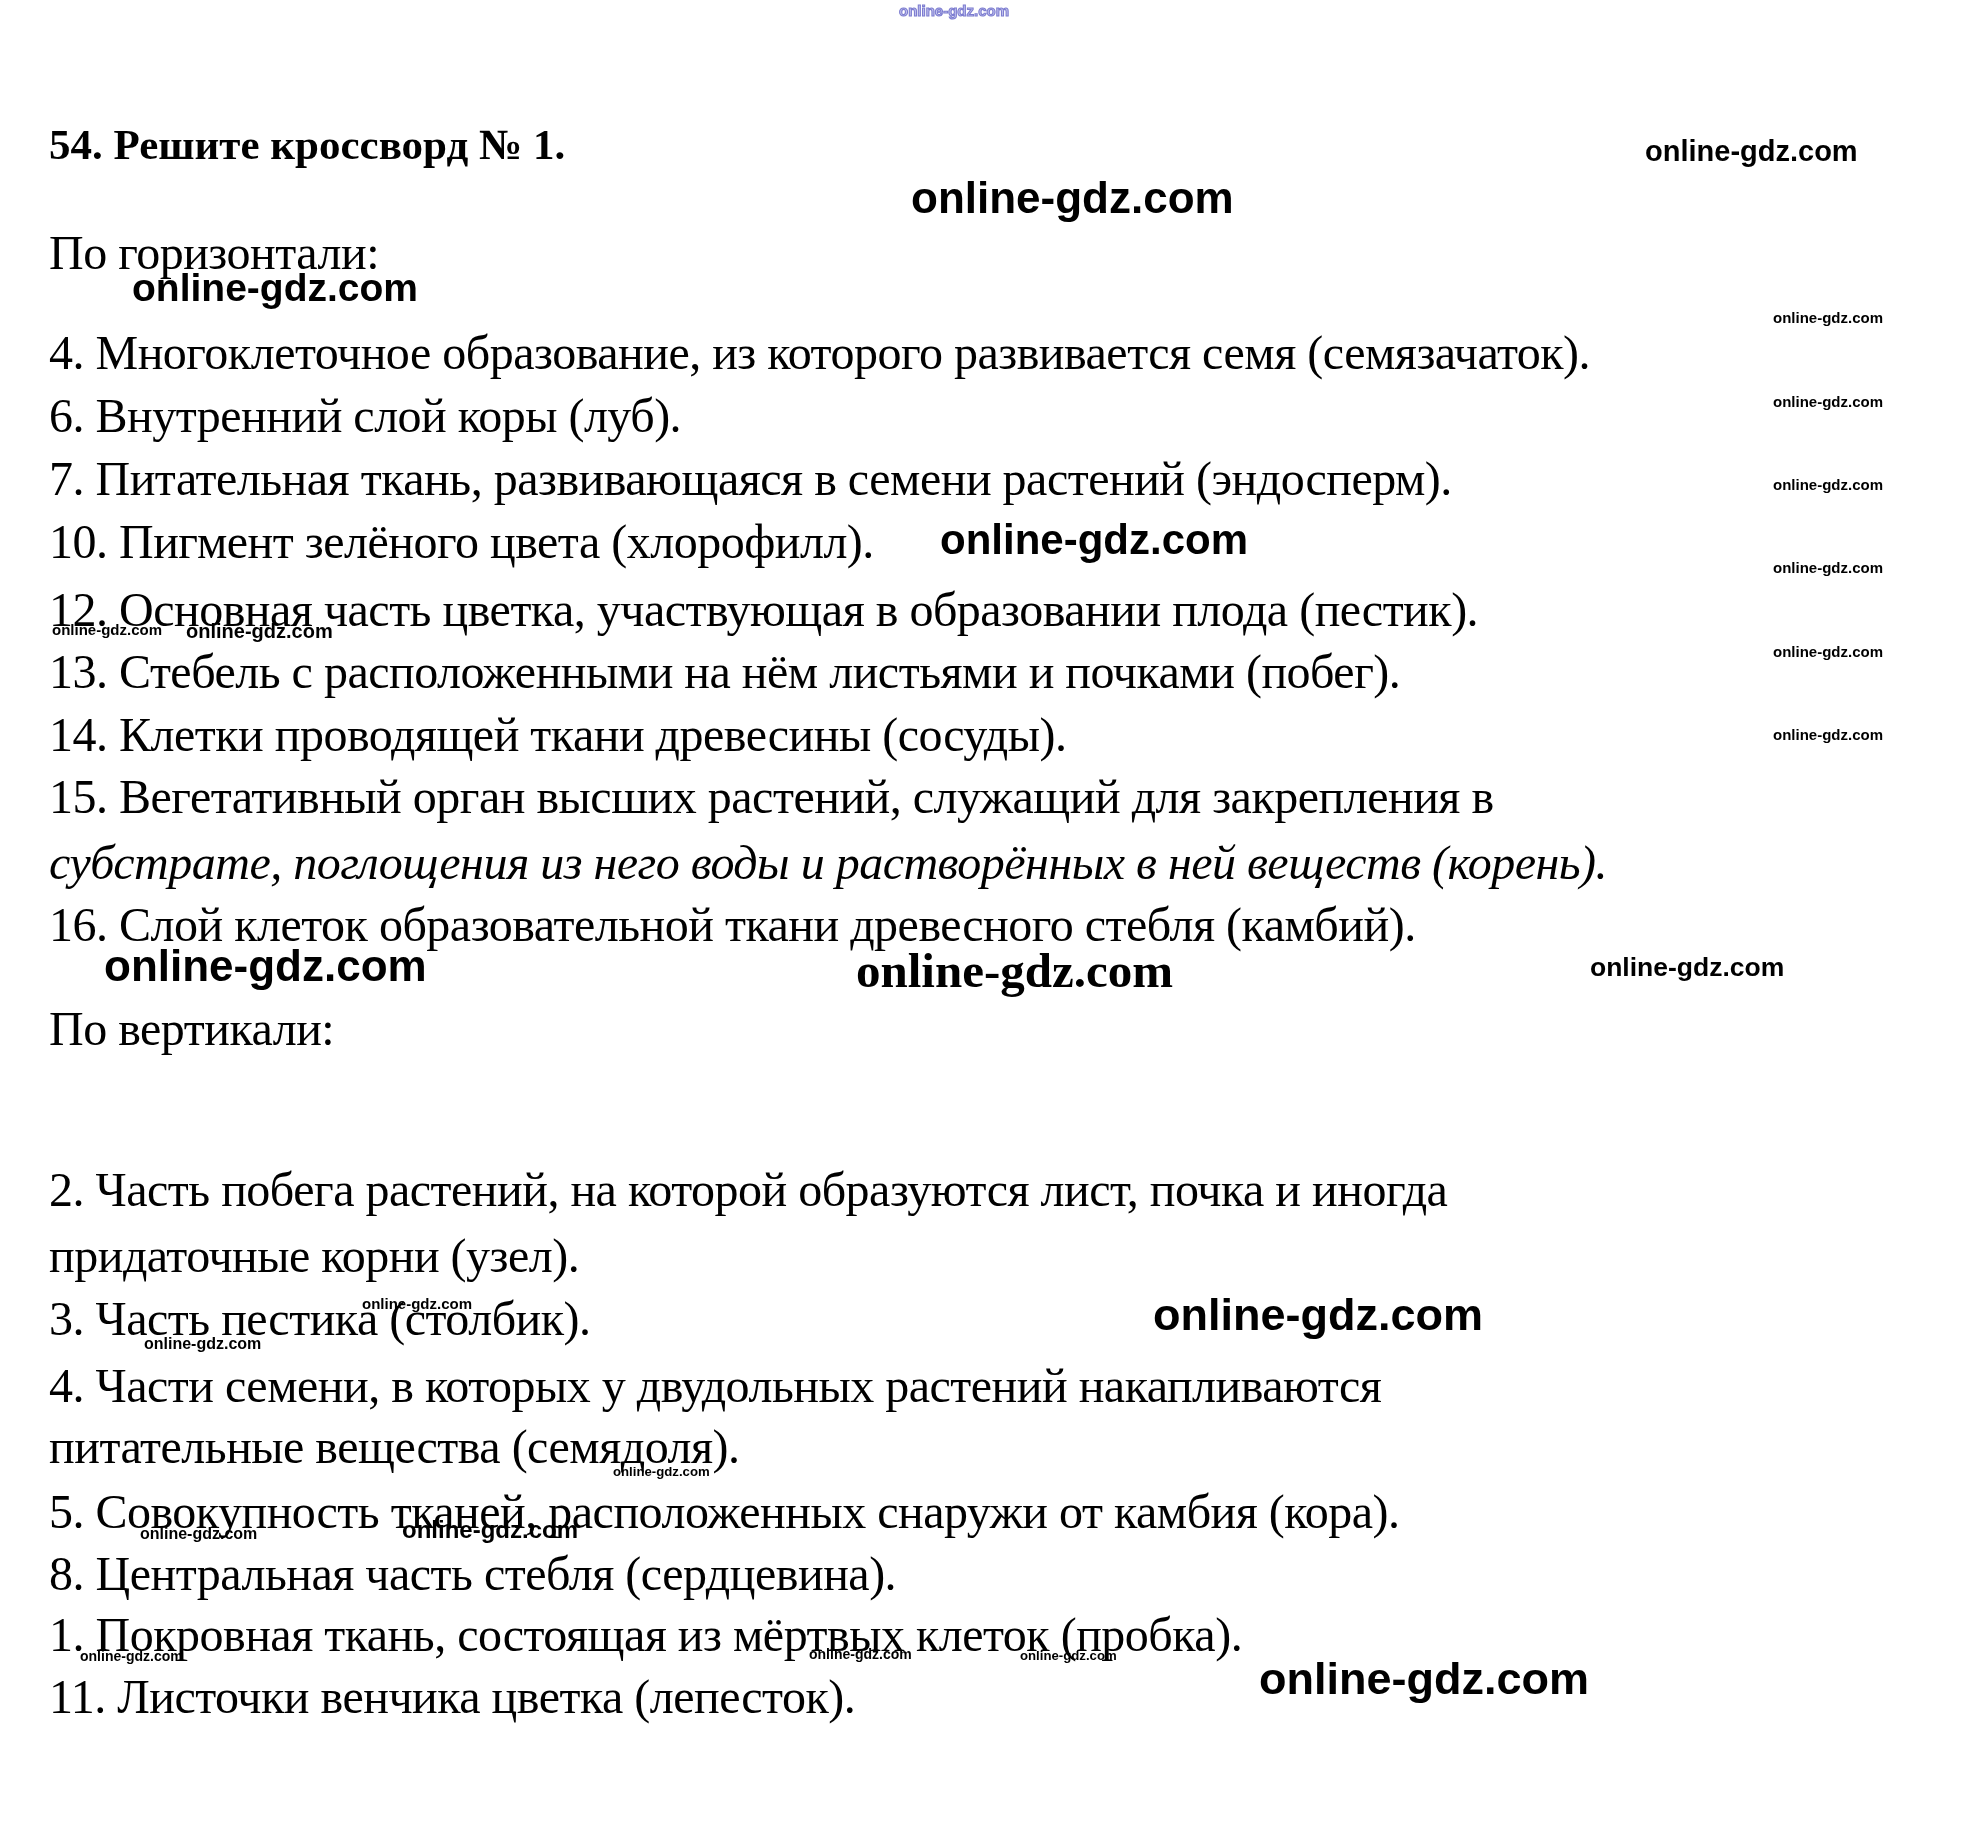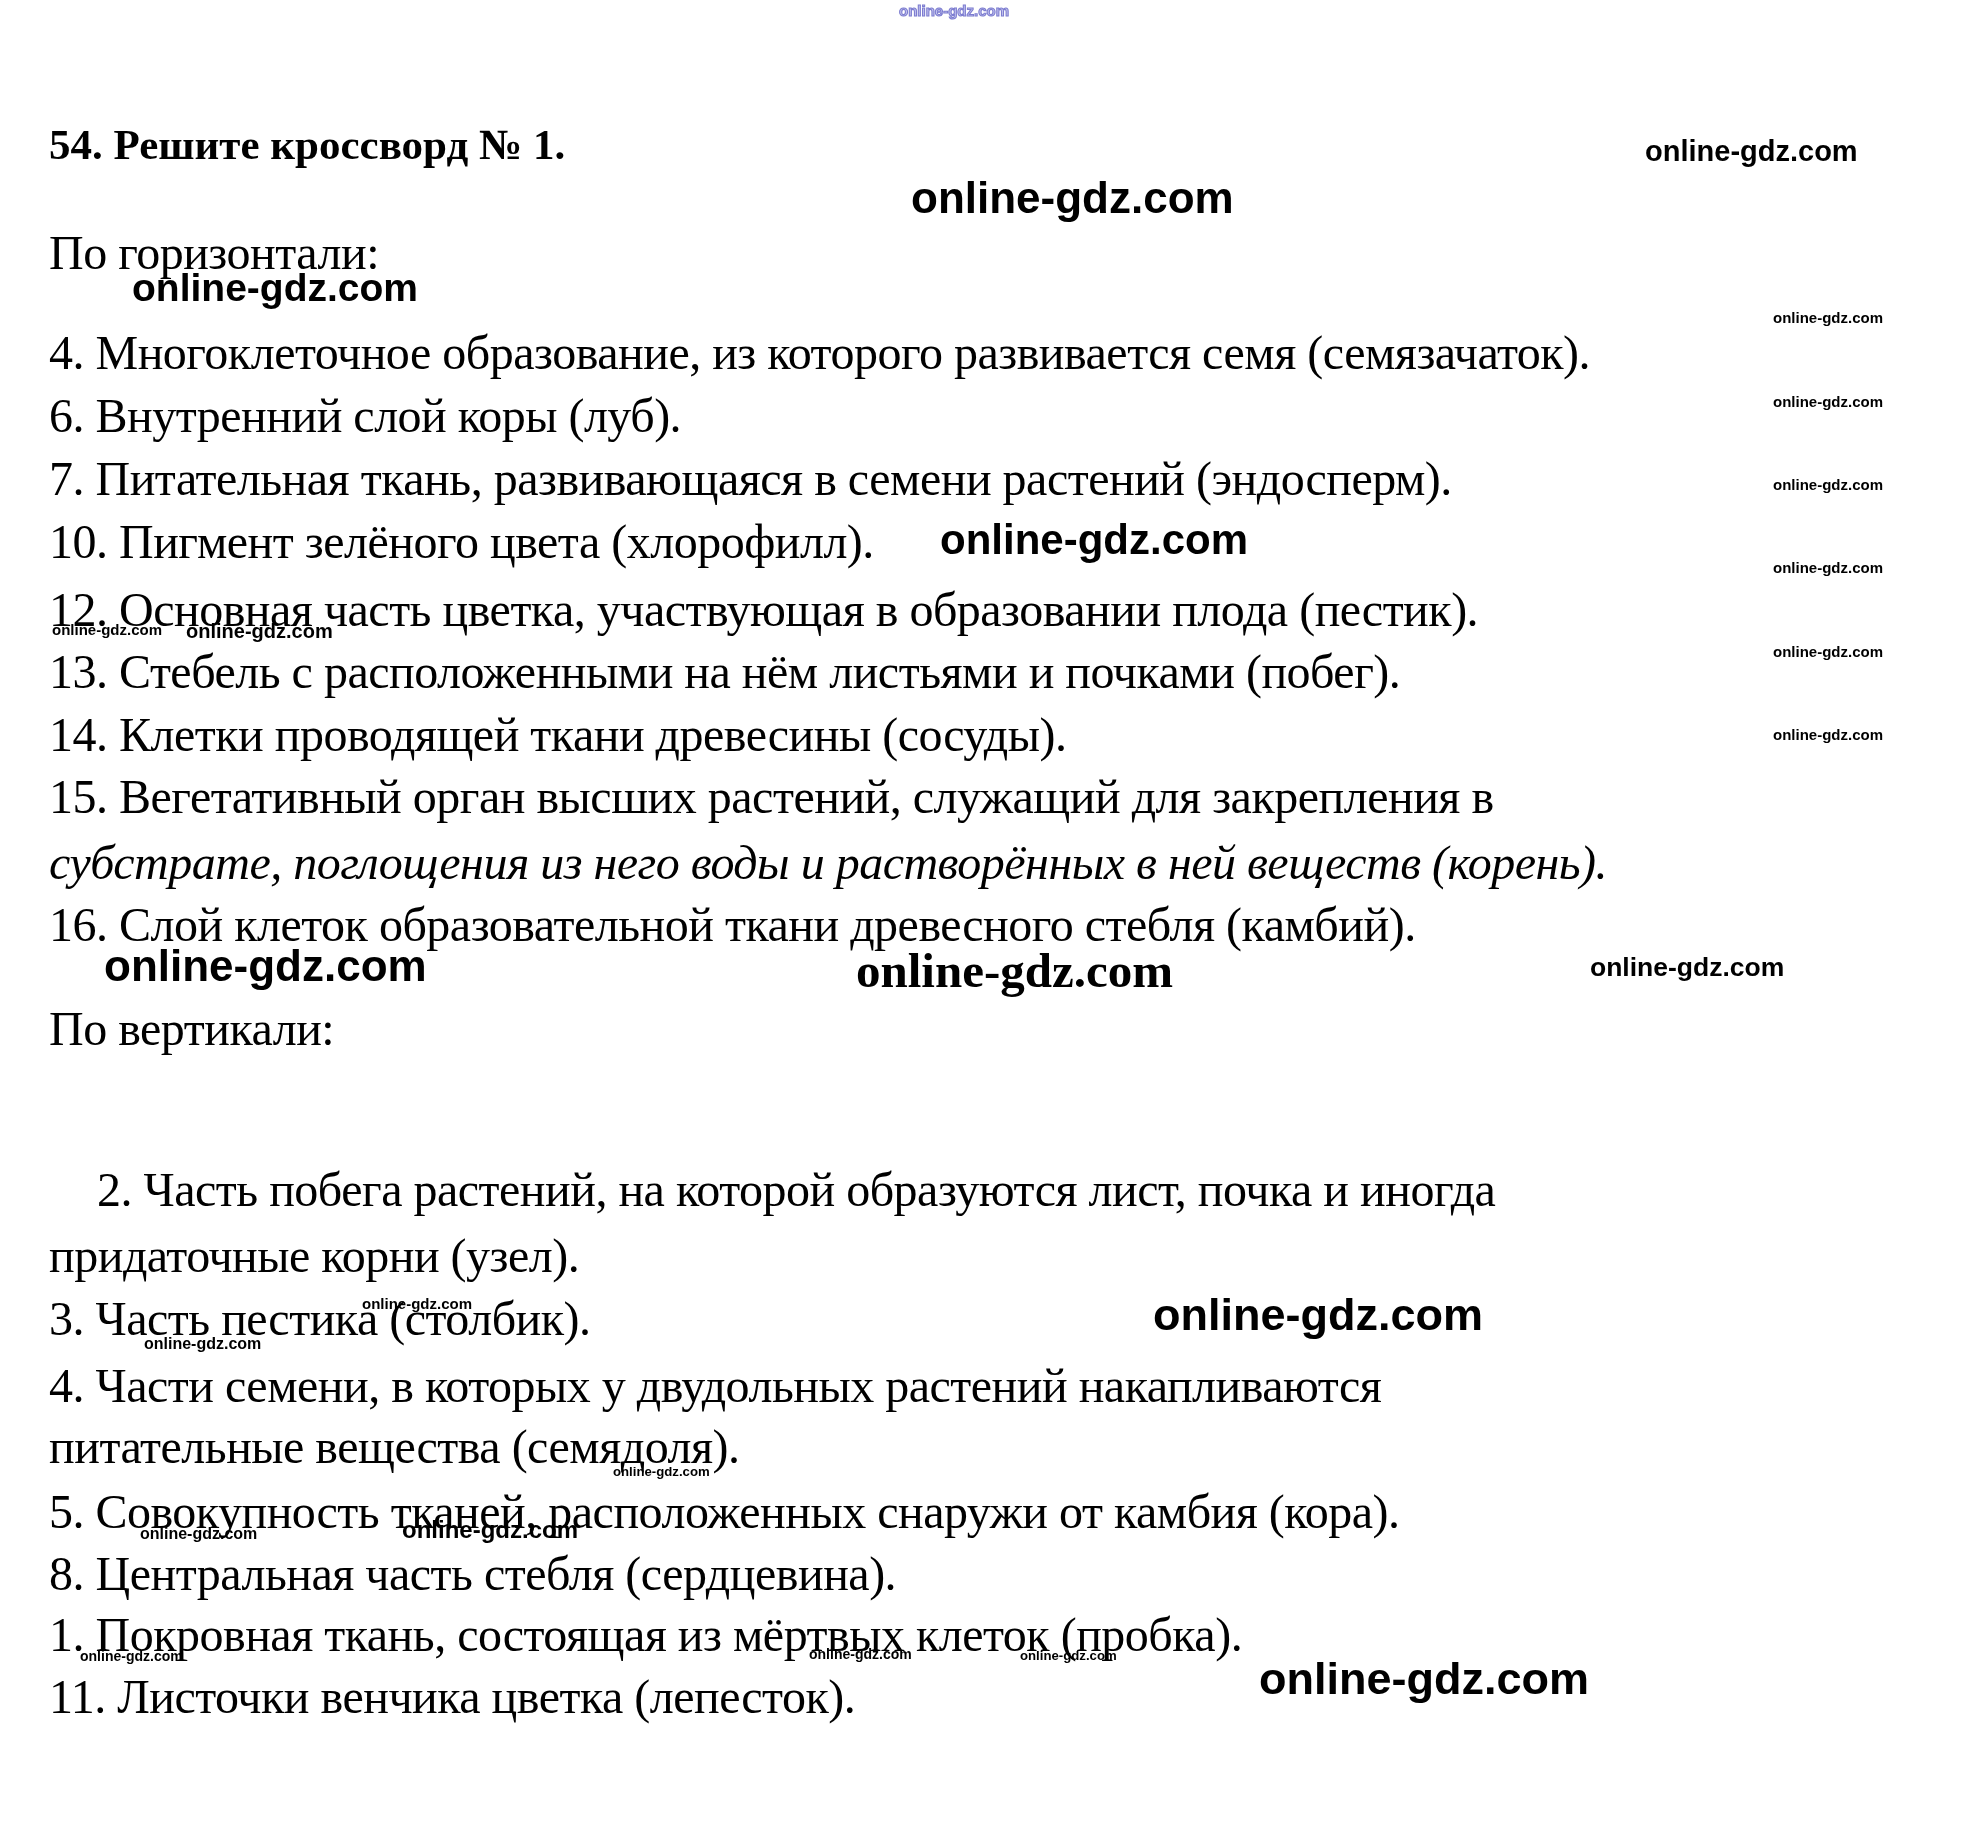--- a/index.html
+++ b/index.html
@@ -48,21 +48,21 @@
     <div class="line" style="top: 390px;">6. Внутренний слой коры (луб).</div>
     <div class="line" style="top: 453px; text-align: right;">7. Питательная ткань, развивающаяся в семени растений (эндосперм).</div>
     <div class="line" style="top: 516px;">10. Пигмент зелёного цвета (хлорофилл).</div>
     <div class="line" style="top: 584px;">12. Основная часть цветка, участвующая в образовании плода (пестик).</div>
     <div class="line" style="top: 646px;">13. Стебель с расположенными на нём листьями и почками (побег).</div>
     <div class="line" style="top: 709px;">14. Клетки проводящей ткани древесины (сосуды).</div>
     <div class="line" style="top: 771px;">15. Вегетативный орган высших растений, служащий для закрепления в</div>
     <div class="line" style="top: 837px; font-style: italic;">субстрате, поглощения из него воды и растворённых в ней веществ (корень).</div>
     <div class="line" style="top: 899px;">16. Слой клеток образовательной ткани древесного стебля (камбий).</div>
     <div class="line" style="top: 1003px;">По вертикали:</div>
-    <div class="line" style="top: 1164px; margin-left: 48px;">2. Часть побега растений, на которой образуются лист, почка и иногда</div>
+    <div class="line" style="top: 1164px;">2. Часть побега растений, на которой образуются лист, почка и иногда</div>
     <div class="line" style="top: 1230px;">придаточные корни (узел).</div>
     <div class="line" style="top: 1293px;">3. Часть пестика (столбик).</div>
     <div class="line" style="top: 1360px;">4. Части семени, в которых у двудольных растений накапливаются</div>
     <div class="line" style="top: 1421px;">питательные вещества (семядоля).</div>
     <div class="line" style="top: 1486px;">5. Совокупность тканей, расположенных снаружи от камбия (кора).</div>
     <div class="line" style="top: 1548px;">8. Центральная часть стебля (сердцевина).</div>
     <div class="line" style="top: 1609px;">1. Покровная ткань, состоящая из мёртвых клеток (пробка).</div>
     <div class="line" style="top: 1671px;">11. Листочки венчика цветка (лепесток).</div>
     <div class="wm outline" style="left: 899px; top: 2.8px; font-size: 15px; font-weight: 700;">online-gdz.com</div>
     <div class="wm" style="left: 1645px; top: 137px; font-size: 29px; font-weight: 600;">online-gdz.com</div>

